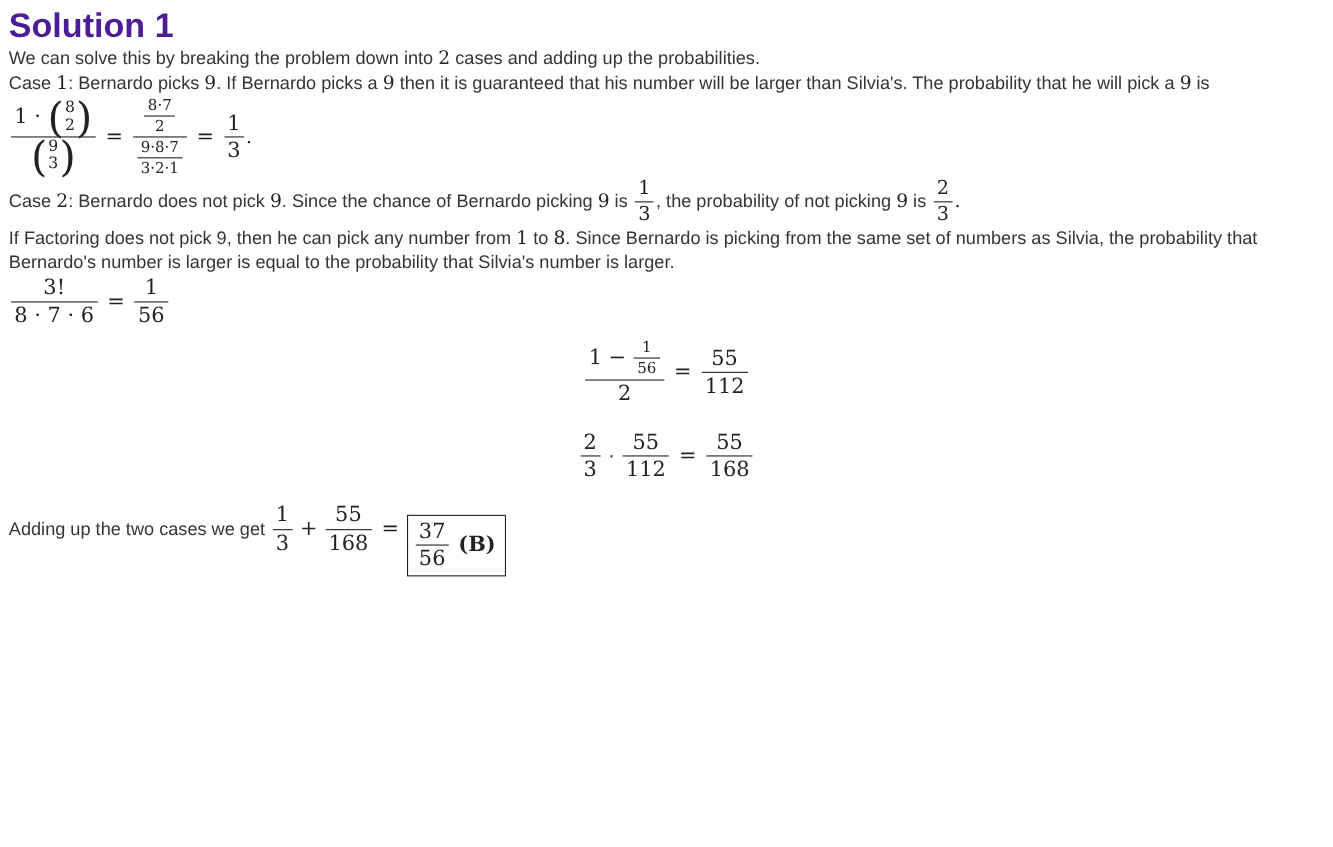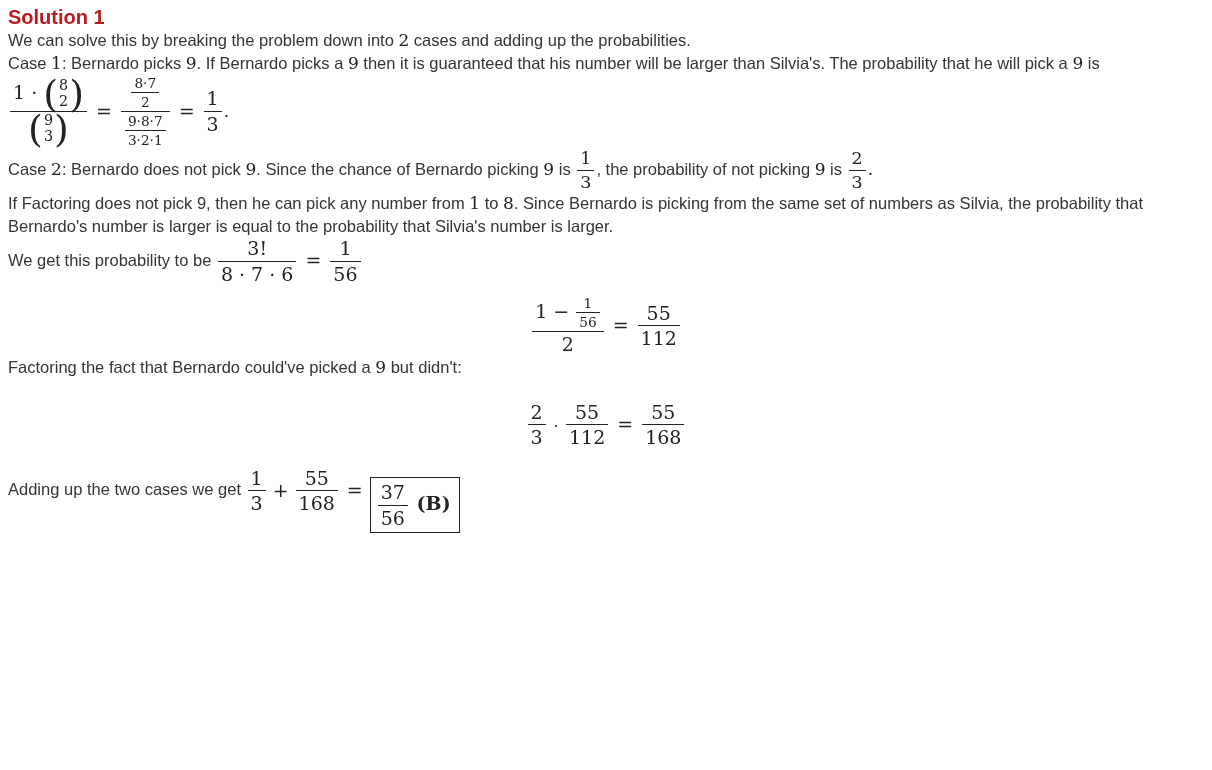--- a/index.html
+++ b/index.html
@@ -6,21 +6,21 @@
   html, body { margin: 0; padding: 0; }
   body {
     width: 1212px; min-height: 770px; background: #ffffff;
     color: #343434;
     font-family: "Liberation Sans", "DejaVu Sans", sans-serif;
     font-size: 16.5px; line-height: 1.34;
   }
   .page { padding: 2px 8px 6px 8px; }
 
   h2.title {
-    color: #b91c1c; font-size: 20px; font-weight: 700;
+    color: #4c1d95; font-size: 31px; font-weight: 700;
     margin: 3px 0 0 0; line-height: 1.2;
     font-family: "Liberation Sans", sans-serif;
   }
 
   p.para { margin: 0; }
   .p1    { margin-top: 20px; }
   .case1 { margin-top: 40px; }
   .case2 { margin-top: 30px; }
   .p4    { margin-top: 10px; }
   .p5    { margin-top: 14px; }
@@ -80,24 +80,23 @@
                 <span>3</span>
               </span>
               <span class="paren">)</span>
             </span></span></span><span class="rel">=</span><span class="frac"><span class="num"><span class="frac small"><span class="num">8·7</span><span class="den">2</span></span></span><span class="den"><span class="frac small"><span class="num">9·8·7</span><span class="den">3·2·1</span></span></span></span><span class="rel">=</span><span class="frac"><span class="num">1</span><span class="den">3</span></span></span><span class="m">.</span></p>
 
   <p class="para case2"><span>Case </span><span class="m">2</span><span>: Bernardo does not pick </span><span class="m">9</span><span>. Since the chance of Bernardo picking </span><span class="m">9</span><span> is </span><span class="inlmath"><span class="frac"><span class="num">1</span><span class="den">3</span></span></span><span>, the probability of not picking </span><span class="m">9</span><span> is </span><span class="inlmath"><span class="frac"><span class="num">2</span><span class="den">3</span></span></span><span class="m">.</span></p>
 
   <p class="para p4"><span>If Factoring does not pick 9, then he can pick any number from </span><span class="m">1</span><span> to </span><span class="m">8</span><span>. Since Bernardo is picking from the same set of numbers as Silvia, the probability that Bernardo's number is larger is equal to the probability that Silvia's number is larger.</span></p>
 
 
-  <p class="para p6"><span>We get this probability to be </span><span class="mathwrap"><span class="frac"><span class="num">3!</span><span class="den">8 · 7 · 6</span></span><span class="rel">=</span><span class="frac"><span class="num">1</span><span class="den">56</span></span></span></p>
+  <p class="para p6"><span class="mathwrap"><span class="frac"><span class="num">3!</span><span class="den">8 · 7 · 6</span></span><span class="rel">=</span><span class="frac"><span class="num">1</span><span class="den">56</span></span></span></p>
 
 
   <div class="eqline eq1m"><span class="frac"><span class="num"><span>1 − </span><span class="frac small"><span class="num">1</span><span class="den">56</span></span></span><span class="den">2</span></span><span class="rel">=</span><span class="frac"><span class="num">55</span><span class="den">112</span></span></div>
 
-  <p class="para p8"><span>Factoring the fact that Bernardo could've picked a </span><span class="m">9</span><span> but didn't:</span></p>
 
   <div class="eqline eq2m"><span class="frac"><span class="num">2</span><span class="den">3</span></span><span class="op">·</span><span class="frac"><span class="num">55</span><span class="den">112</span></span><span class="rel">=</span><span class="frac"><span class="num">55</span><span class="den">168</span></span></div>
 
   <p class="para p9"><span>Adding up the two cases we get </span><span class="mathwrap"><span class="frac"><span class="num">1</span><span class="den">3</span></span><span class="op">+</span><span class="frac"><span class="num">55</span><span class="den">168</span></span><span class="rel">=</span><span class="boxed"><span class="frac"><span class="num">37</span><span class="den">56</span></span><span class="blabel"> (B)</span></span></span></p>
 
 </div>
 
 </body></html>

